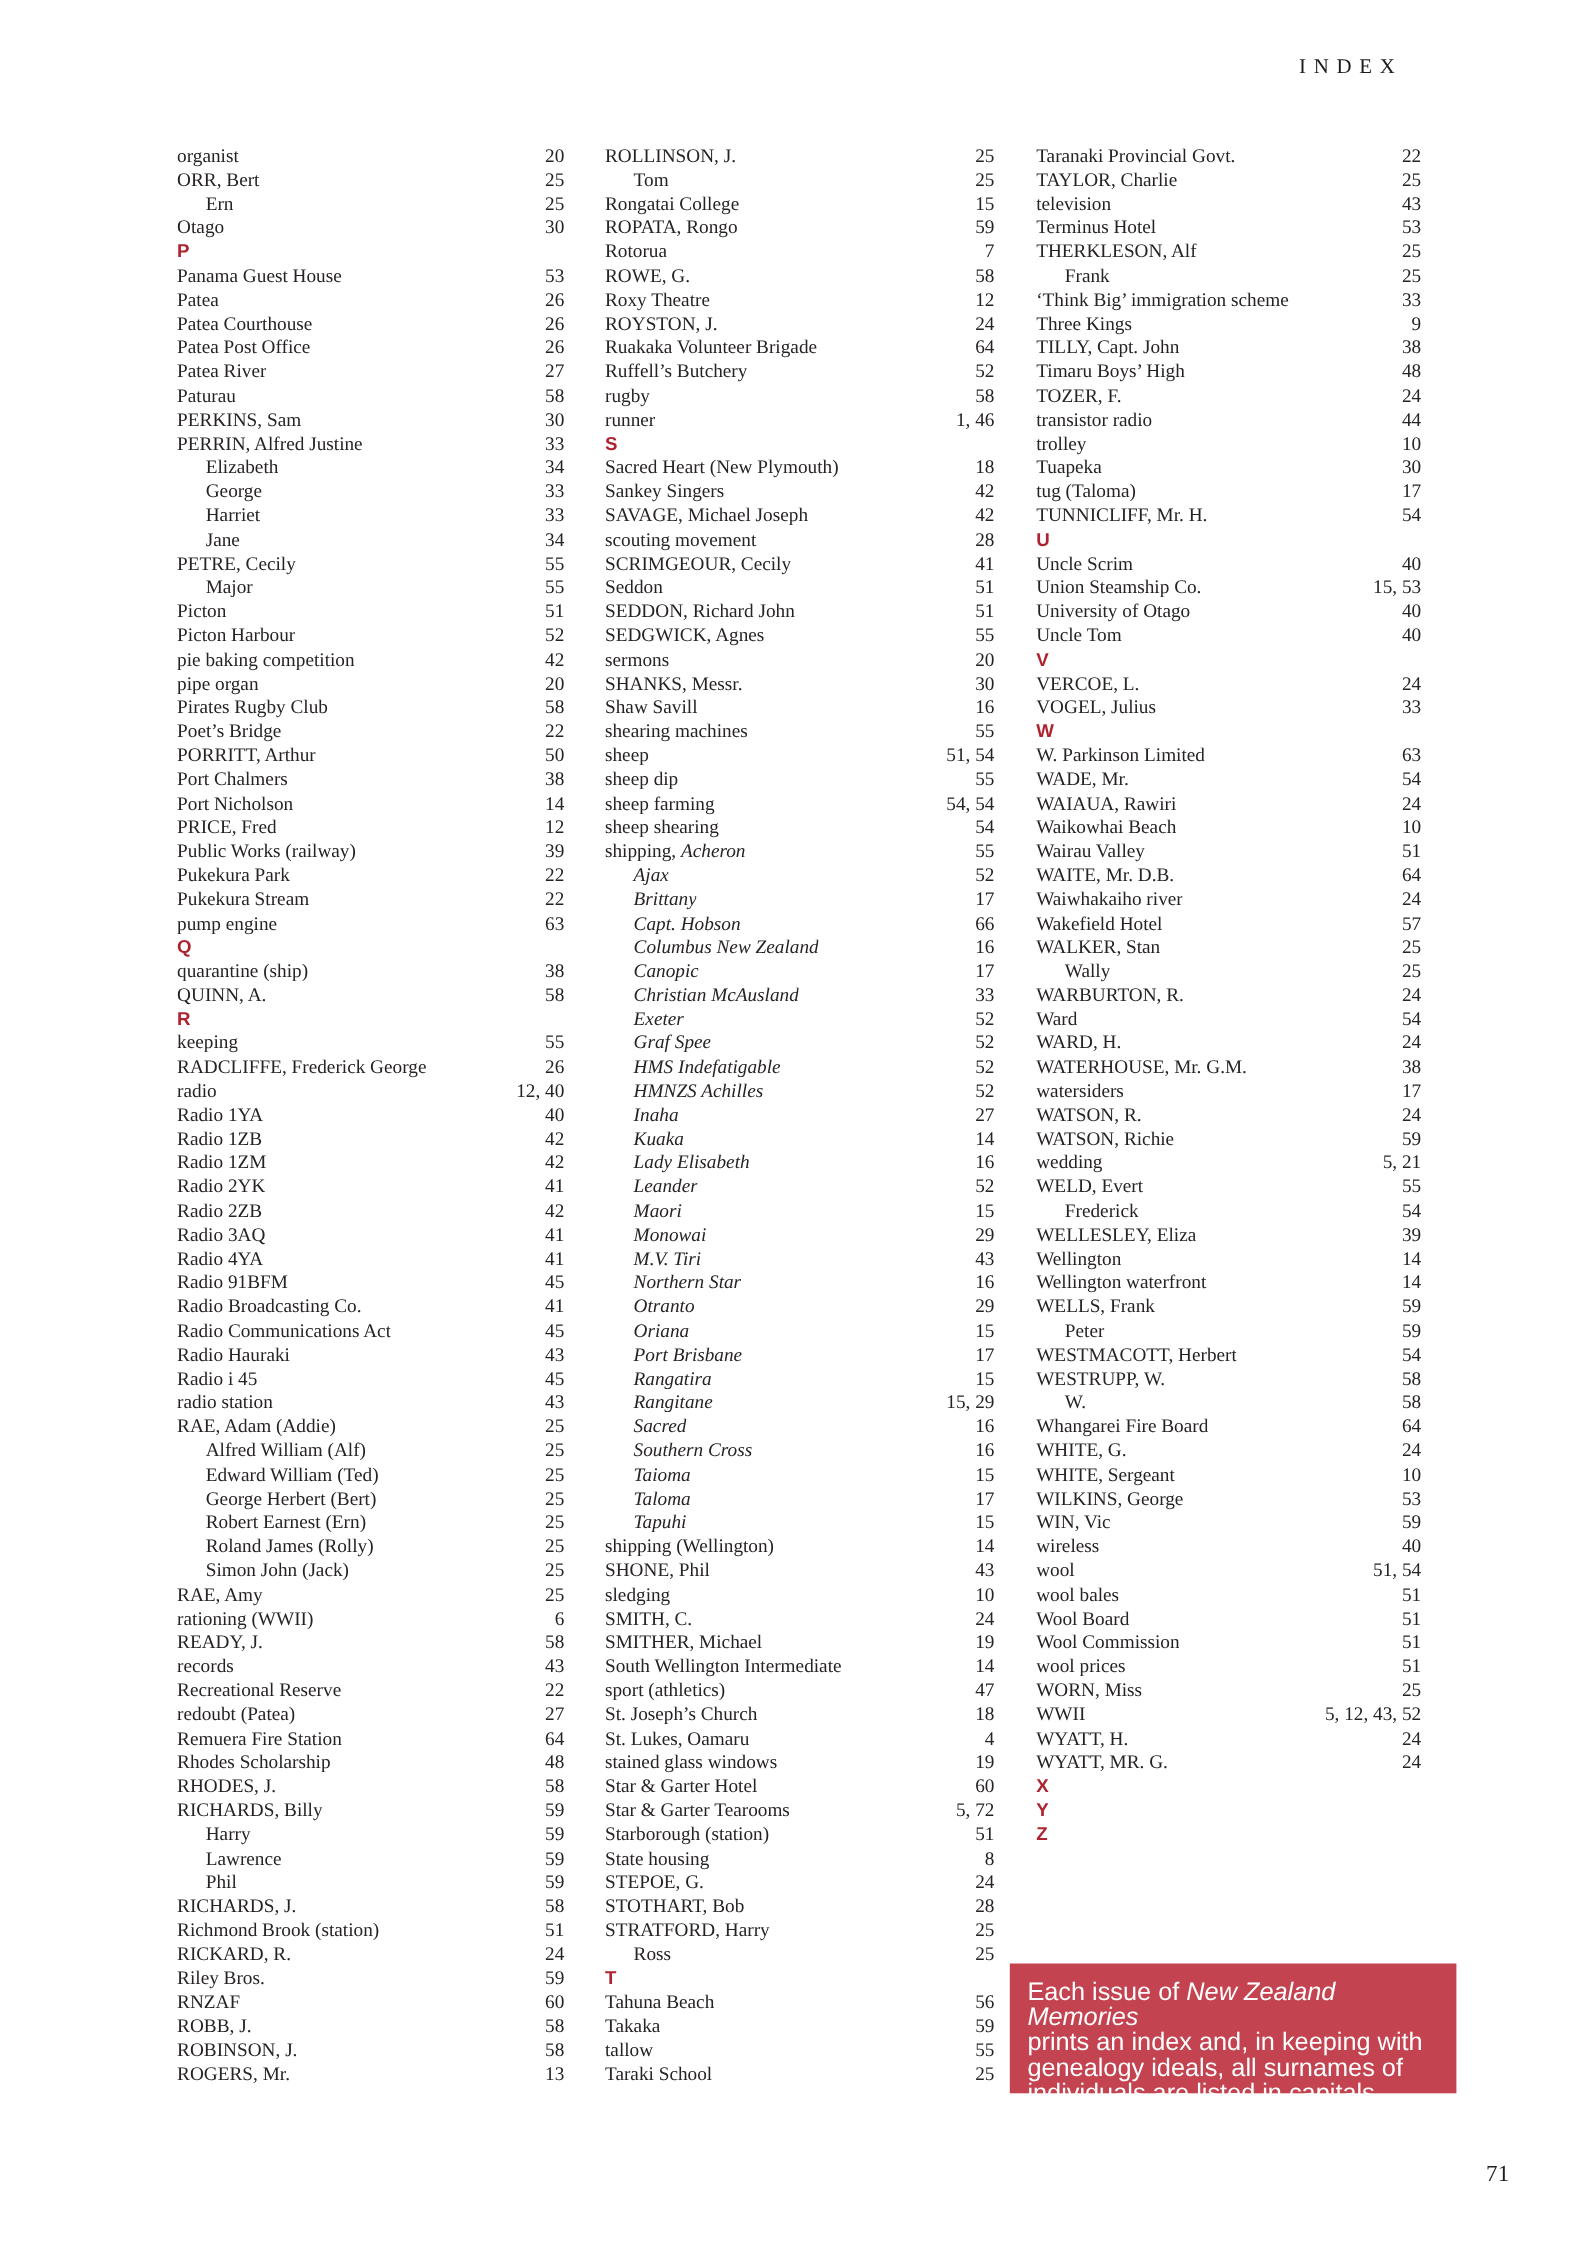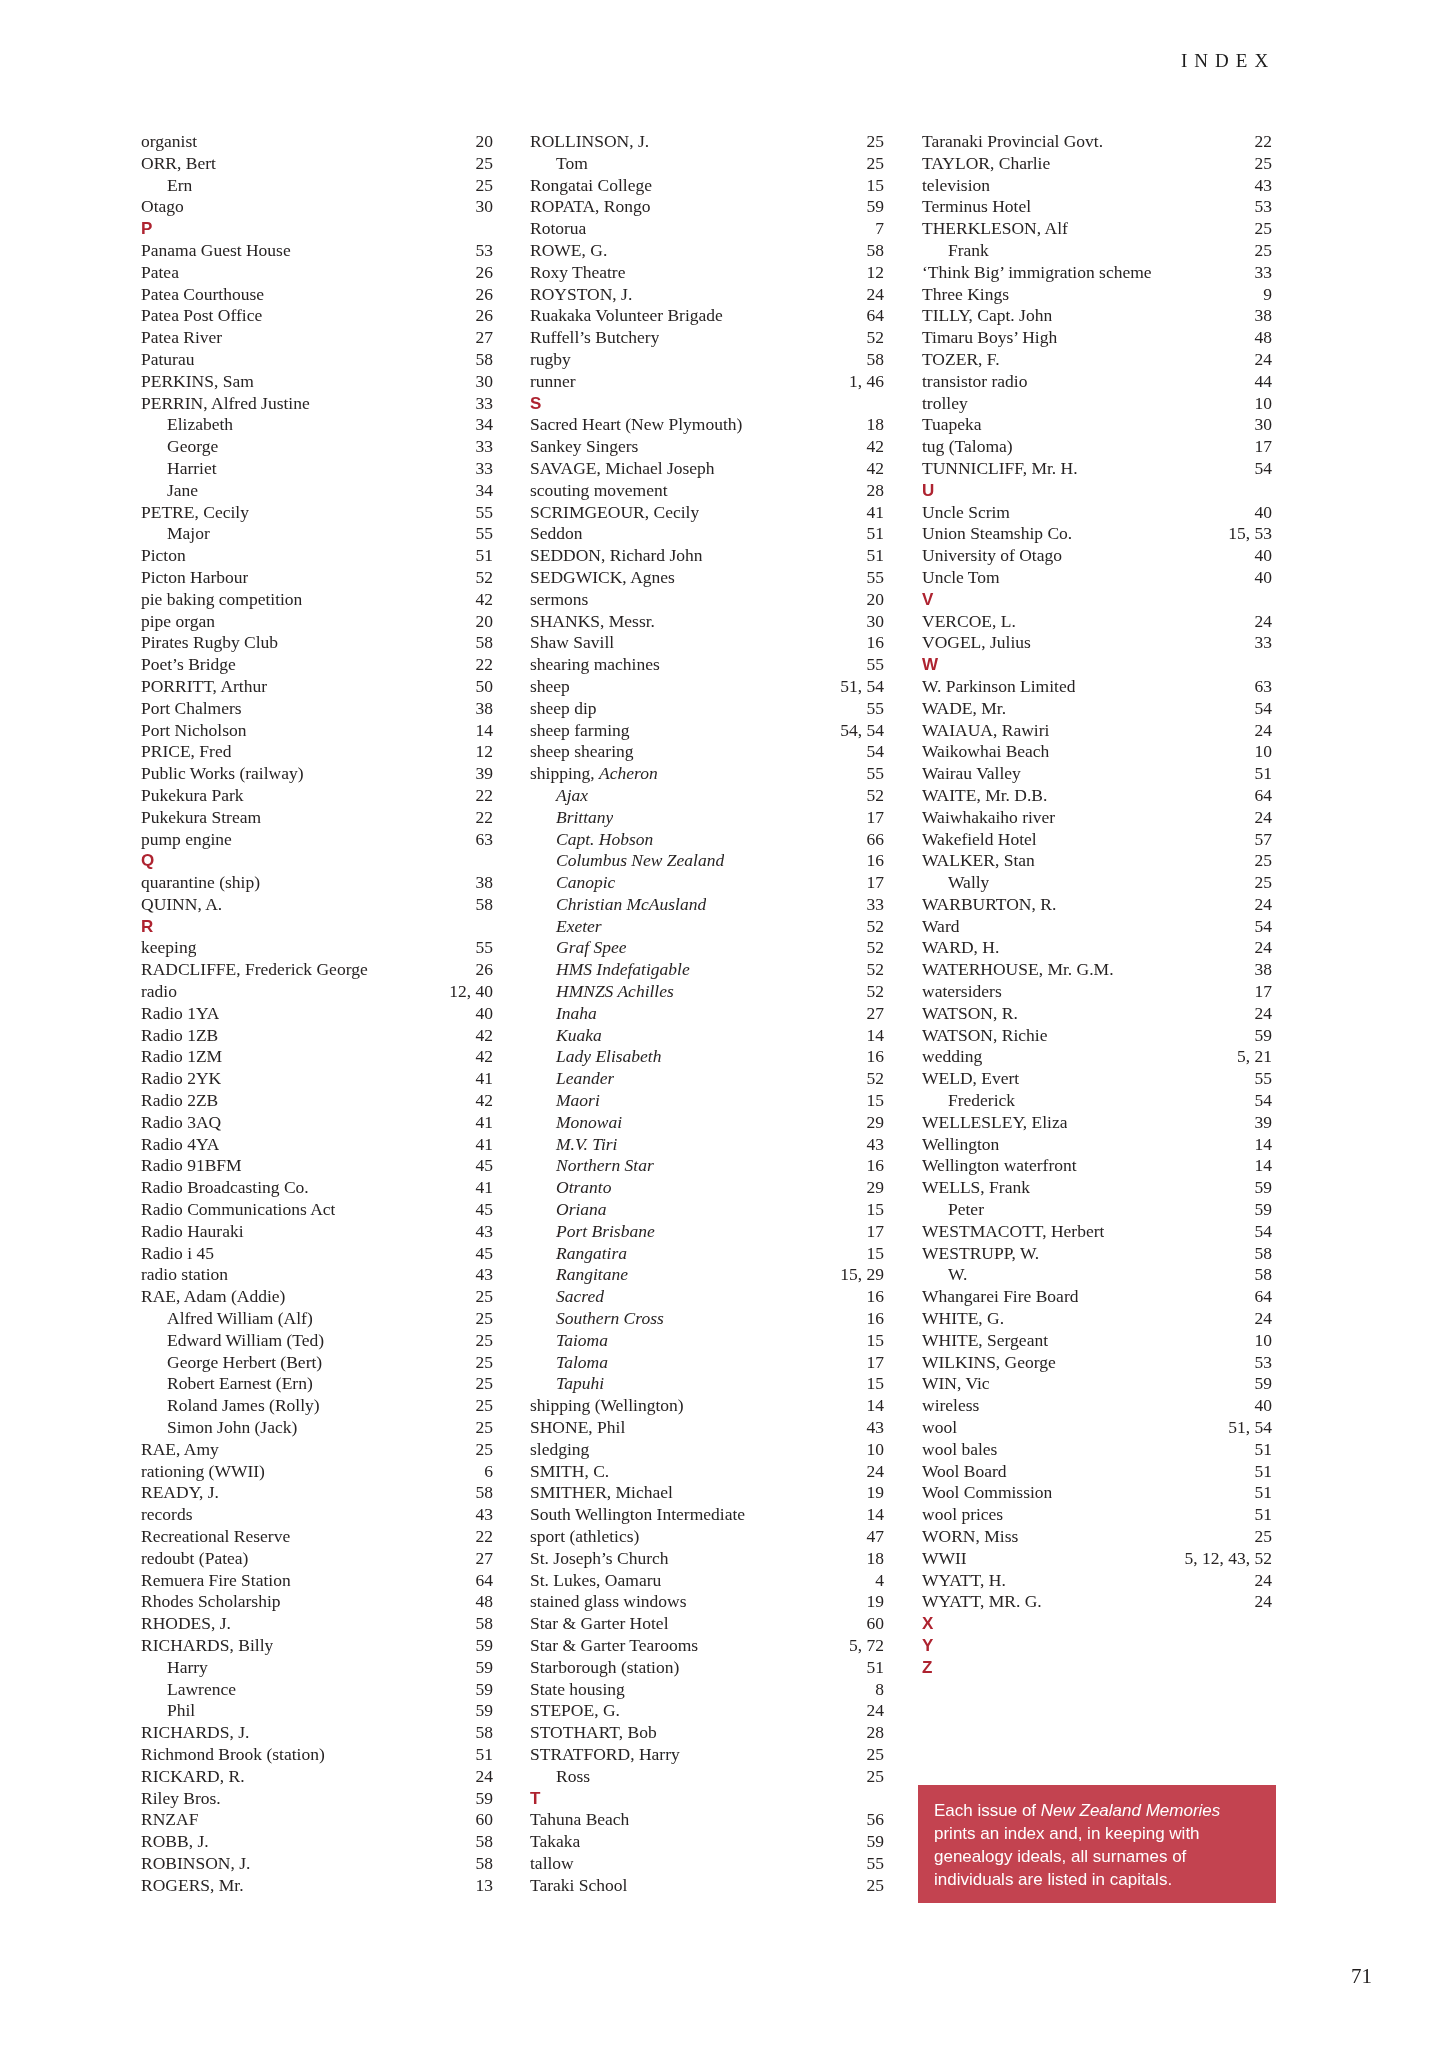--- a/index.html
+++ b/index.html
@@ -1,35 +1,35 @@
 <!DOCTYPE html>
 <html style="--accent: #ae2330; --box-bg: #c34350;"><head>
 <meta charset="utf-8">
 <style>
   html,body{margin:0;padding:0;background:#ffffff;}
   .page{position:relative;width:1443px;height:2047px;background:#ffffff;overflow:hidden;
         font-family:"Liberation Serif",serif;color:#272323;}
   .header-title{position:absolute;left:1181px;top:50px;font-size:19px;letter-spacing:7px;
         color:#1c1c1c;}
-  .col{position:absolute;top:131px;}
+  .col{position:absolute;top:131px;margin-left:20px;}
   .col-1{left:141px;width:352px;}
   .col-2{left:530px;width:354px;}
   .col-3{left:922px;width:350px;}
   .row{display:flex;justify-content:space-between;line-height:21.8px;font-size:17.5px;
         white-space:nowrap;}
   .row .name{overflow:hidden;}
   .row.indent .name{padding-left:26px;}
   .name.it, .name em{font-style:italic;}
   .name em{font-family:"Liberation Serif",serif;}
   .pg{padding-left:8px;}
   .section{line-height:21.8px;font-family:"Liberation Sans",sans-serif;font-weight:bold;
         font-size:17px;color:var(--accent,#ae2330);}
-  .note{position:absolute;left:918px;top:1785px;width:358px;height:118px;box-sizing:border-box;
+  .note{position:absolute;left:918px;top:1785px;width:406px;height:118px;box-sizing:border-box;
         background:var(--box-bg,#c34350);color:#ffffff;font-family:"Liberation Sans",sans-serif;
-        font-size:17px;line-height:23px;padding:14px 16px;}
+        font-size:23px;line-height:23px;padding:14px 16px;}
   .note em{font-style:italic;}
   .page-number{position:absolute;left:1351px;top:1964px;font-size:21px;font-weight:normal;
         color:#201d1d;}
 </style>
 </head>
 <body>
 
 <div class="page">
   <div class="header-title">INDEX</div>
 

